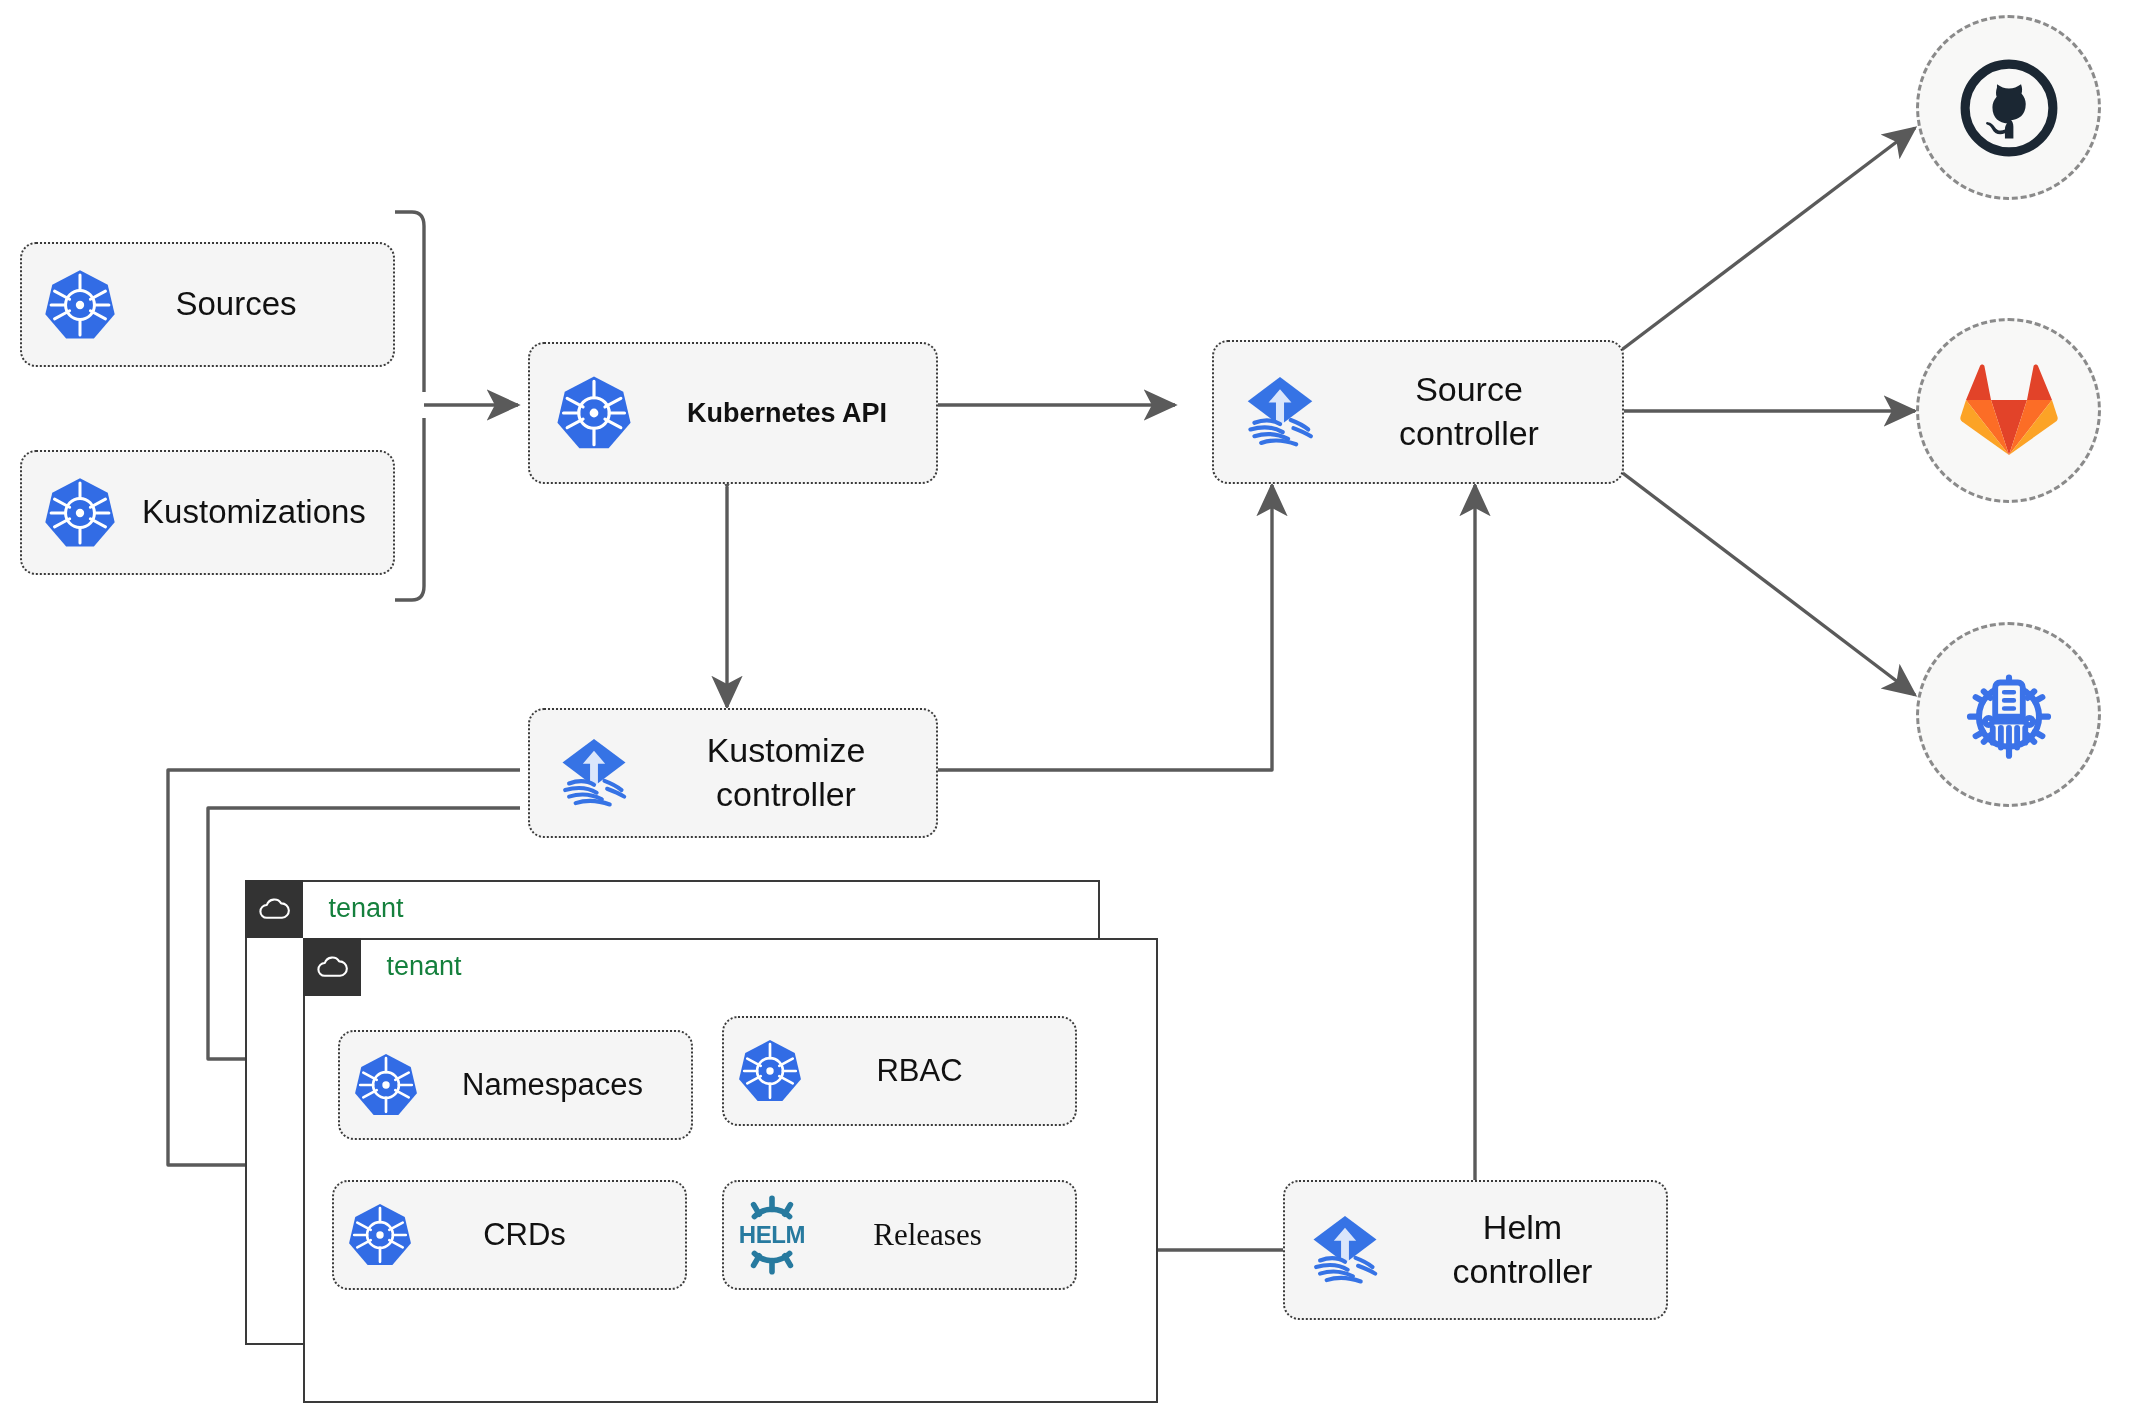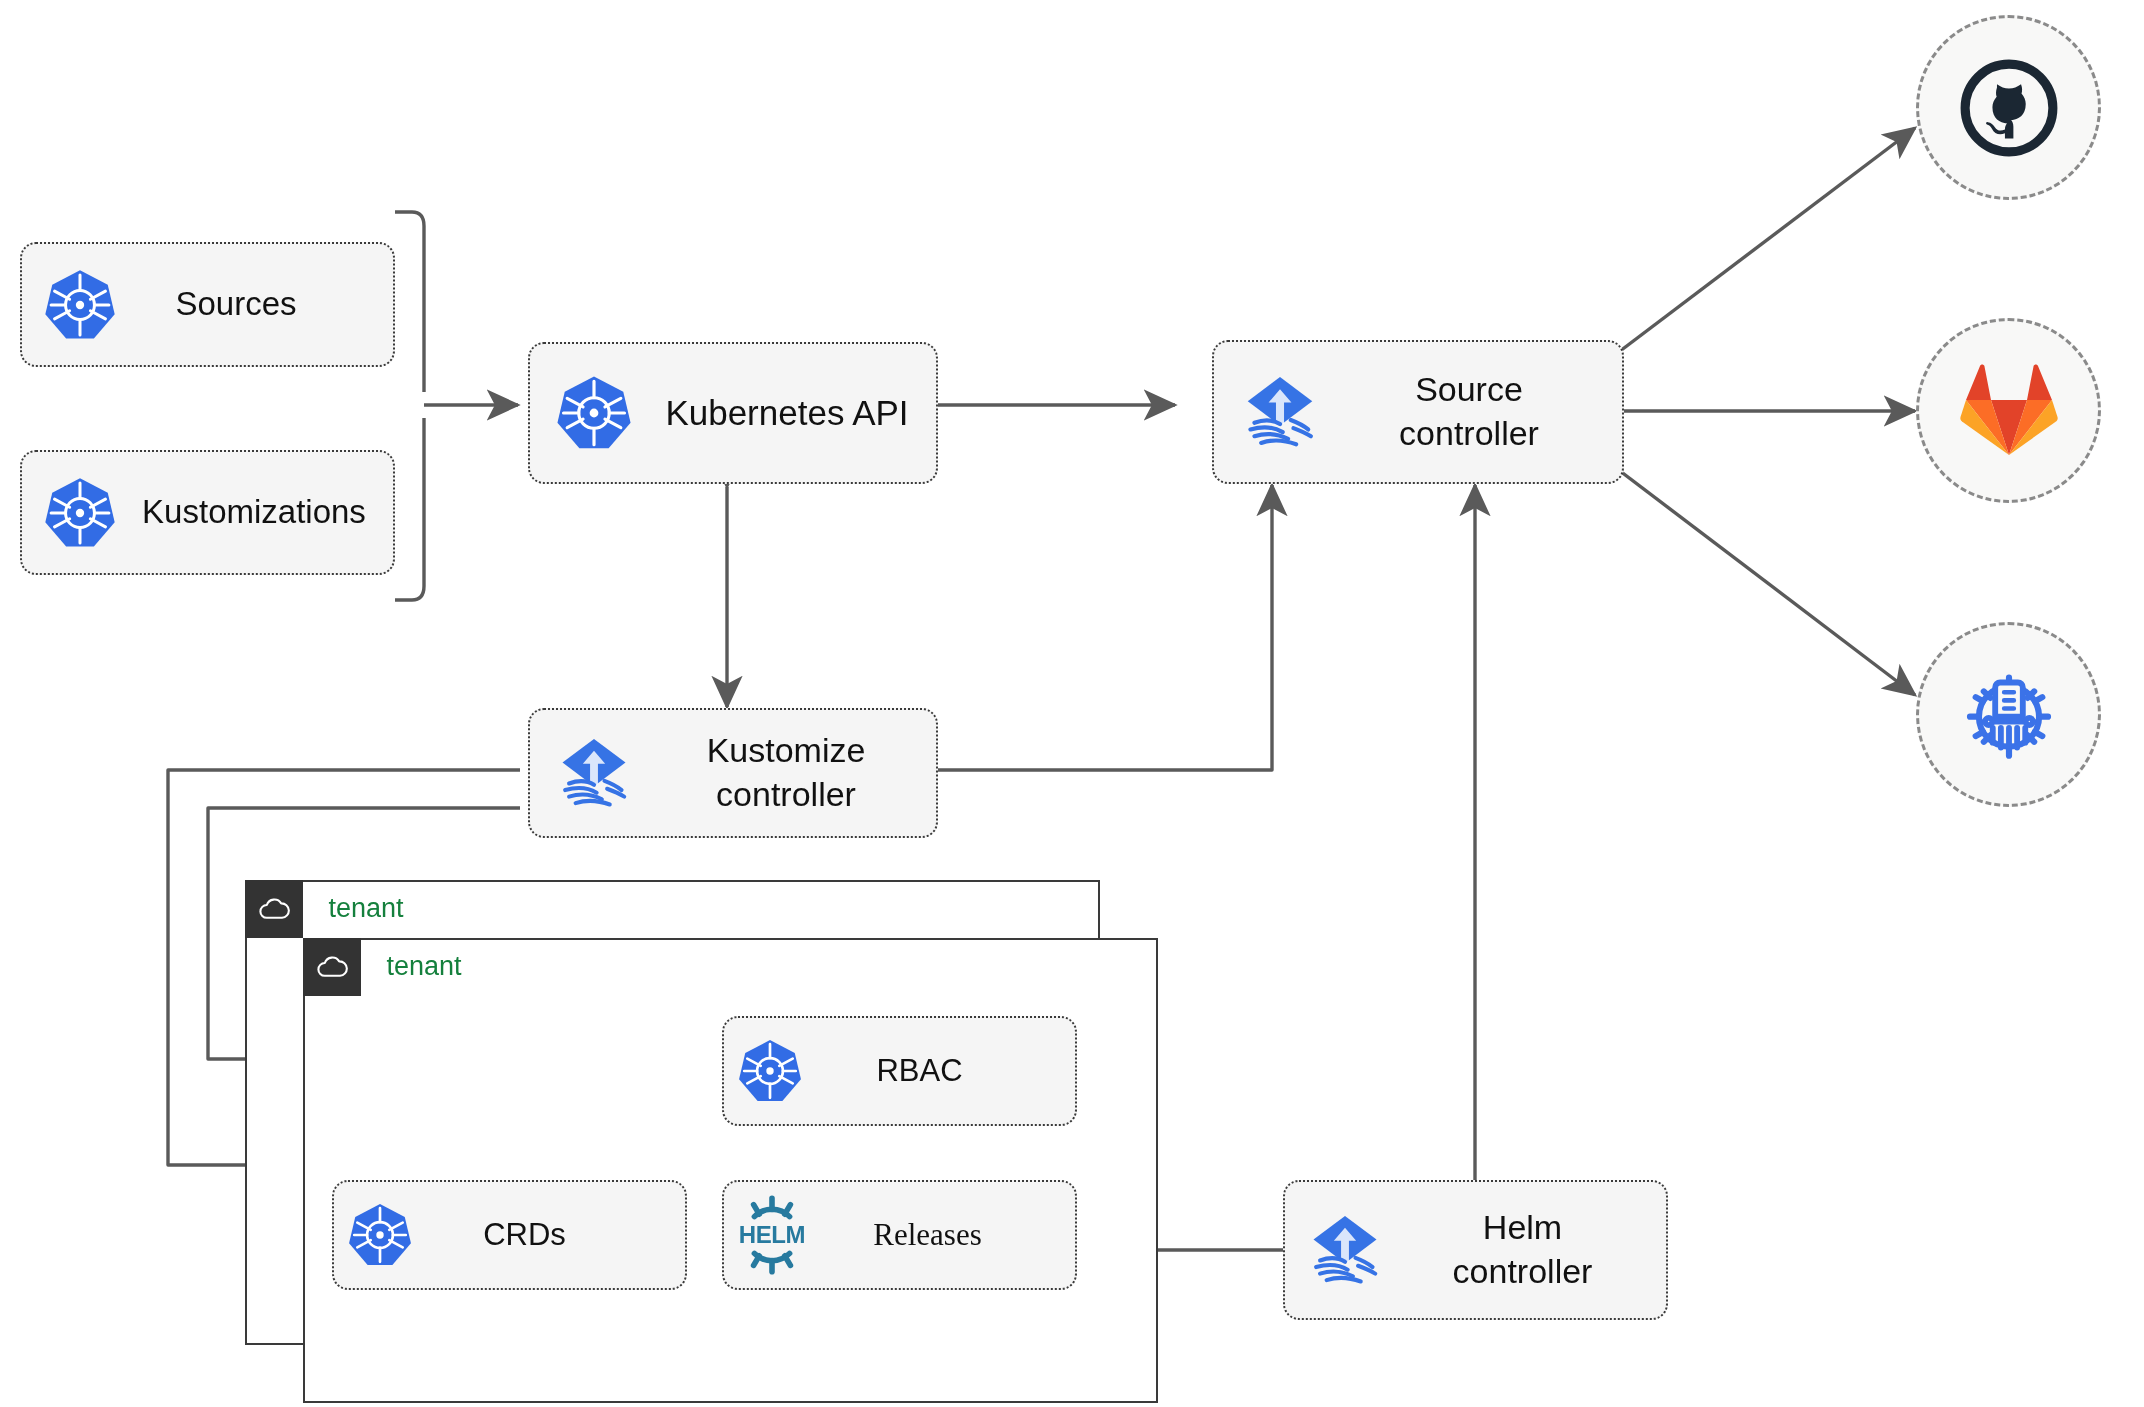--- a/index.html
+++ b/index.html
@@ -170,21 +170,21 @@
         <g fill="none" stroke="#ffffff" stroke-width="2.6" stroke-linecap="round">
           <circle cx="32" cy="32" r="12.5"></circle>
           <path d="M32 6 L32 19.5 M32 44.5 L32 58
                    M10 20 L23 27 M41 37 L54 44
                    M10 44 L23 37 M41 27 L54 20
                    M7 32 L19.5 32 M44.5 32 L57 32"></path>
         </g>
         <circle cx="32" cy="32" r="3.6" fill="#ffffff"></circle>
       </svg>
     </div>
-    <div class="lbl" style="font-size:35px;padding-right:20px;">Kubernetes API</div>
+    <div class="lbl" style="font-size:27px;padding-right:20px;font-weight:bold;">Kubernetes API</div>
   </div>
 
   <div class="node" style="left:1212px;top:340px;width:412px;height:144px;">
     <div class="ico" style="width:132px;">
       <svg width="86" height="86" viewBox="0 0 64 64" xmlns="http://www.w3.org/2000/svg">
         <polygon points="32,6 56,24 32,42 8,24" fill="#3673E5"></polygon>
         <path d="M32 15 L40.5 25 L35 25 L35 41 L29 41 L29 25 L23.5 25 Z" fill="#ffffff" opacity="0.82"></path>
         <g stroke="#3673E5" stroke-width="3.1" stroke-linecap="round" fill="none">
           <path d="M13 40 Q24 36 32 41"></path>
           <path d="M10 45 Q24 41 34 47"></path>
@@ -304,20 +304,36 @@
     <div class="titlebar">
       <div class="tabchip">
         <svg width="32" height="24" viewBox="0 0 40 28" xmlns="http://www.w3.org/2000/svg">
           <path d="M11 25 a 8 8 0 0 1 0 -16 a 10 10 0 0 1 18 -2 a 7 7 0 0 1 1 18 Z" fill="none" stroke="#ffffff" stroke-width="2.6" stroke-linejoin="round"></path>
         </svg>
       </div>
       <div class="ttl">tenant</div>
     </div>
   </div>
 
+  <div class="node" style="left:338px;top:1030px;width:355px;height:110px;">
+    <div class="ico" style="width:92px;">
+      <svg width="66" height="66" viewBox="0 0 64 64" xmlns="http://www.w3.org/2000/svg">
+        <polygon points="32,2 56,14.5 62,40 44,61 20,61 2,40 8,14.5" fill="#326CE5"></polygon>
+        <g fill="none" stroke="#ffffff" stroke-width="2.6" stroke-linecap="round">
+          <circle cx="32" cy="32" r="12.5"></circle>
+          <path d="M32 6 L32 19.5 M32 44.5 L32 58
+                   M10 20 L23 27 M41 37 L54 44
+                   M10 44 L23 37 M41 27 L54 20
+                   M7 32 L19.5 32 M44.5 32 L57 32"></path>
+        </g>
+        <circle cx="32" cy="32" r="3.6" fill="#ffffff"></circle>
+      </svg>
+    </div>
+    <div class="lbl" style="font-size:31px;padding-right:18px;">Namespaces</div>
+  </div>
 
   <div class="node" style="left:722px;top:1016px;width:355px;height:110px;">
     <div class="ico" style="width:92px;">
       <svg width="66" height="66" viewBox="0 0 64 64" xmlns="http://www.w3.org/2000/svg">
         <polygon points="32,2 56,14.5 62,40 44,61 20,61 2,40 8,14.5" fill="#326CE5"></polygon>
         <g fill="none" stroke="#ffffff" stroke-width="2.6" stroke-linecap="round">
           <circle cx="32" cy="32" r="12.5"></circle>
           <path d="M32 6 L32 19.5 M32 44.5 L32 58
                    M10 20 L23 27 M41 37 L54 44
                    M10 44 L23 37 M41 27 L54 20

